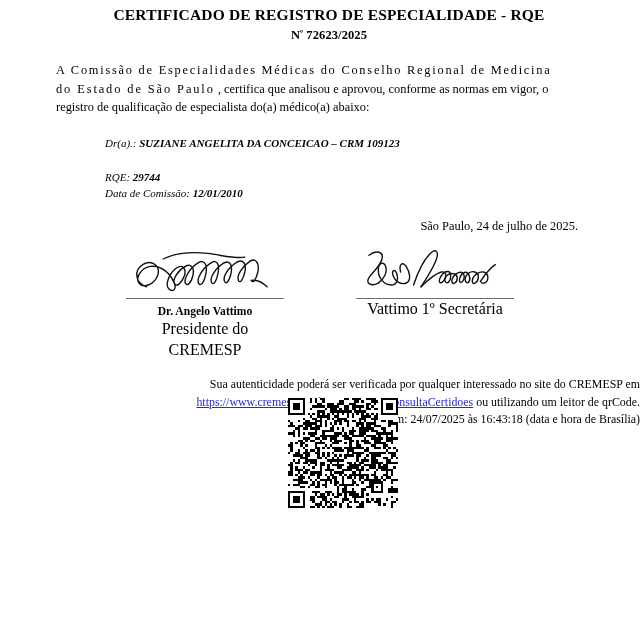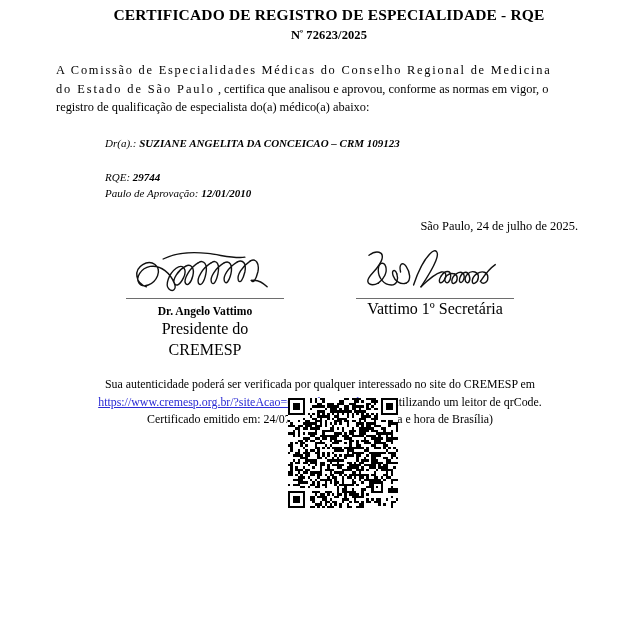--- a/index.html
+++ b/index.html
@@ -118,21 +118,21 @@
     line-height: 1.3;
   }
   .sig-role {
     font-size: 16px;
     line-height: 1.3;
   }
 
   
   .footer {
     margin-top: 16px;
-    text-align: center;
+    text-align: right;
     font-size: 11.9px;
     line-height: 1.47;
   }
   .footer a,
   .footer .link {
     color: #2a2ad4;
     text-decoration: underline;
   }
 
   
@@ -163,21 +163,21 @@
 
   <div class="body-block">
     <div class="body-line-1">A Comissão de Especialidades Médicas do Conselho Regional de Medicina</div>
     <div class="body-line-2"><span class="spaced">do Estado de São Paulo</span><span> , certifica que analisou e aprovou, conforme as normas em vigor, o</span></div>
     <div class="body-line-3">registro de qualificação de especialista do(a) médico(a) abaixo:</div>
   </div>
 
   <div class="details">
     <div class="name-line"><span>Dr(a).: </span><b>SUZIANE ANGELITA DA CONCEICAO – CRM 109123</b></div>
     <div><span>RQE: </span><b>29744</b></div>
-    <div><span>Paulo de Aprovação: </span><b>12/01/2010</b></div>
+    <div><span>Data de Comissão: </span><b>12/01/2010</b></div>
   </div>
 
   <div class="city-date">São Paulo, 24 de julho de 2025.</div>
 
   <div class="signatures">
 
     <div class="sig-col">
       <svg class="sig-img" viewBox="0 0 170 56">
         <g fill="none" stroke="#111" stroke-width="1.5" stroke-linecap="round" stroke-linejoin="round">
           <path d="M22 44 C10 40 8 26 18 20 C28 14 38 22 34 32 C30 42 18 46 14 40 C10 34 16 24 26 22

